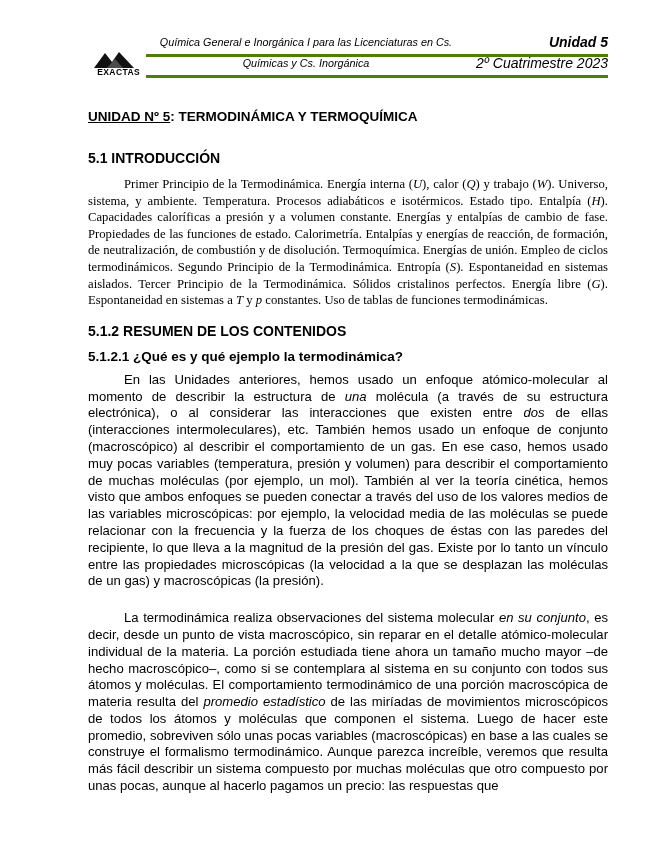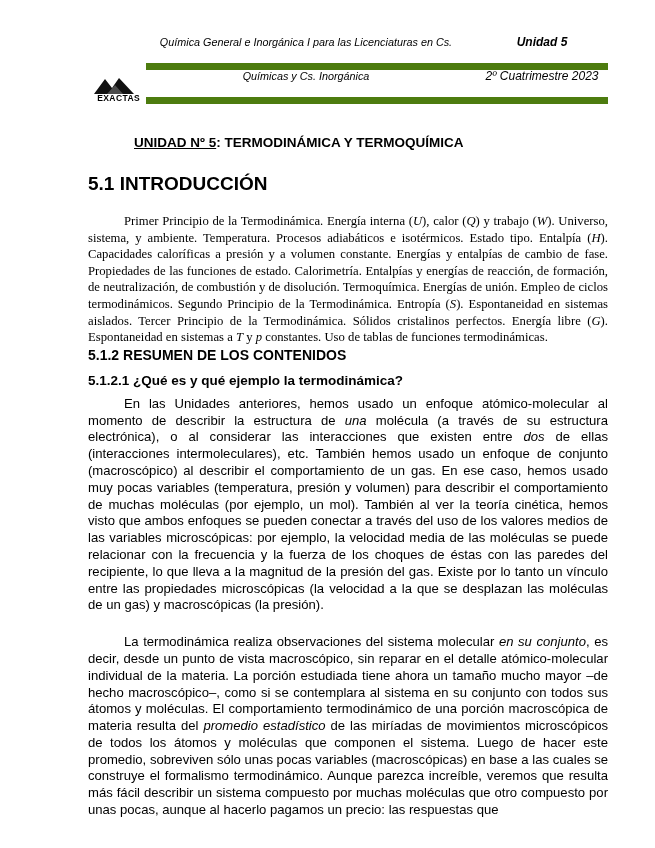--- a/index.html
+++ b/index.html
@@ -15,52 +15,52 @@
   }
 
   
   .header { display:flex; align-items:flex-end; }
   .logo { width:52px; flex:0 0 52px; text-align:right; padding-bottom:1px; }
   .logo svg { display:block; margin:0 auto; }
   .logo-text { font-weight:bold; font-size:8.5px; letter-spacing:.4px; line-height:9px; }
   .header-table { flex:1; margin-left:6px; }
   .header-row {
     display:flex; align-items:flex-end;
-    border-bottom:7px solid #4d7c0f;
+    border-bottom:3px solid #4d7c0f;
     min-height:15px;
-    padding-bottom:14px;
+    padding-bottom:5px;
   }
   .header-center {
     flex:1; text-align:center;
     font-style:italic; font-size:10.8px; line-height:13px;
   }
   .header-right {
-    flex:0 0 142px; text-align:center; padding-left:10px;
-    font-style:italic; font-size:12px; line-height:13px;
+    flex:0 0 142px; text-align:right; padding-left:10px;
+    font-style:italic; font-size:14px; line-height:13px;
   }
   .header-right.bold { font-weight:bold; }
 
   
   .title {
     margin-top:30px;
     font-size:13.5px; font-weight:bold; line-height:17px;
   }
-  .title .u { text-decoration:underline;margin-left:46px; }
-  .h2 { margin-top:24px; font-size:19px; font-weight:bold; line-height:18px; }
+  .title .u { text-decoration:underline; }
+  .h2 { margin-top:24px; font-size:14px; font-weight:bold; line-height:18px; }
   .h3 { margin-top:8px;  font-size:13.5px; font-weight:bold; line-height:17px; }
-  .h2b { margin-top:0; font-size:14px; font-weight:bold; line-height:18px; }
+  .h2b { margin-top:13px; font-size:14px; font-weight:bold; line-height:18px; }
   .h3b { margin-top:8px; font-size:13.5px; font-weight:bold; line-height:17px; }
 
   
   .par {
     text-align:justify;
     text-indent:36px;
   }
   .par.serif {
-    margin-top:20px;
+    margin-top:9px;
     font-family:"Liberation Serif", serif;
     font-size:12.7px; line-height:16.6px;
   }
   .par.sans {
     font-family:"Liberation Sans", sans-serif;
     font-size:13.1px; line-height:16.8px;margin-top:20px;
   }
   .par.sans.first { margin-top:7px; }
 </style>
 </head>

